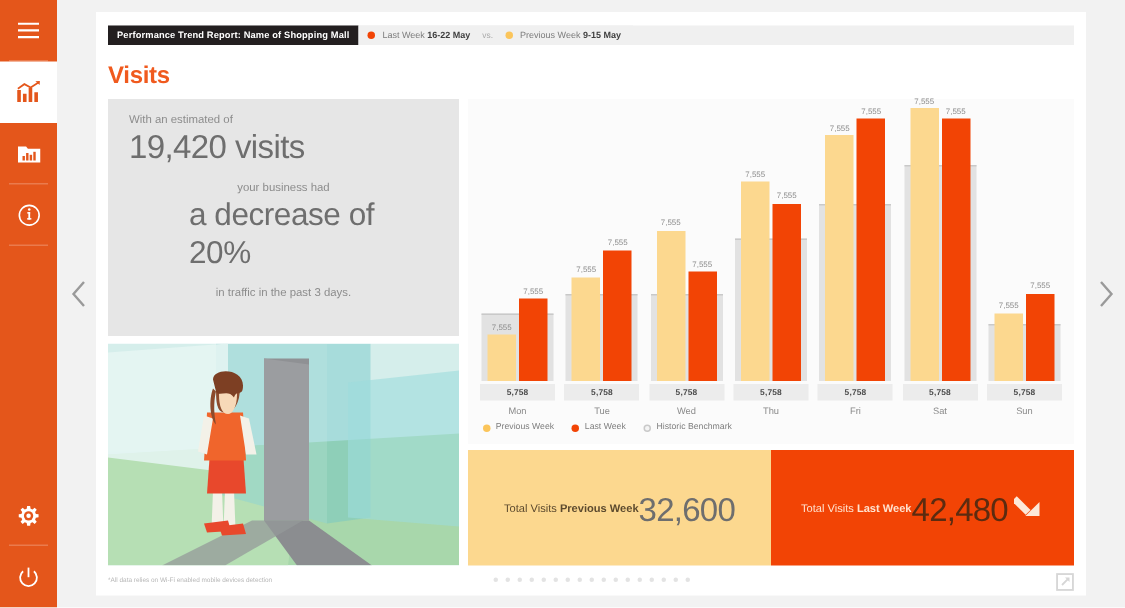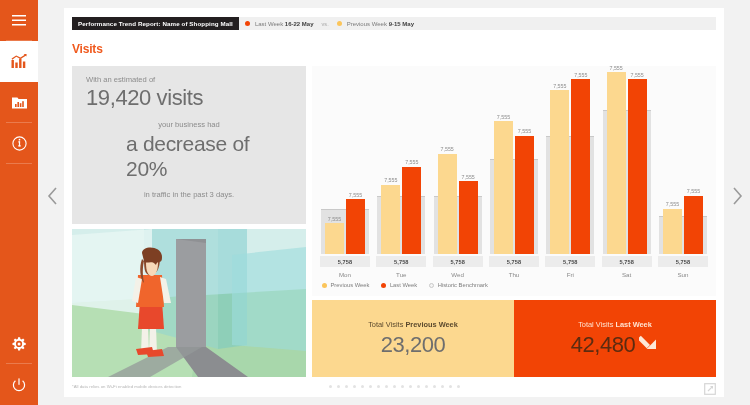--- a/index.html
+++ b/index.html
@@ -53,21 +53,21 @@
   .dot { width: 5px; height: 5px; border-radius: 50%; flex: 0 0 5px; }
   .dot.lw { background: #f24405; }
   .dot.pw { background: #fbc55b; }
   .lg-txt { font-size: 6px; color: #7b7b7b; }
   .lg-txt b { color: #3f3f3f; }
   .vs { font-size: 5.6px; color: #a9a9a9; margin: 0 3px; }
 
   
   .page-title {
     position: absolute; left: 8px; top: 34px;
-    font-size: 12px; font-weight: bold; color: #f05a1e; letter-spacing: -.2px;
+    font-size: 16px; font-weight: bold; color: #f05a1e; letter-spacing: -.2px;
   }
 
   
   .summary {
     position: absolute; left: 8px; top: 58px;
     width: 234px; height: 158px; background: #e6e6e6;
     padding: 8px 14px 0 14px;
   }
   .s-small { font-size: 7.6px; color: #8c8c8c; line-height: 1.5; }
   .s-big { font-size: 22px; color: #6e6e6e; line-height: 1.18; font-weight: normal; letter-spacing: -.4px; }
@@ -117,21 +117,21 @@
     position: absolute; left: 10px; top: 216px; display: flex; align-items: center; gap: 12px;
   }
   .lgi { display: flex; align-items: center; gap: 3.5px; font-size: 5.8px; color: #7e7e7e; }
   .lgdot { width: 5px; height: 5px; border-radius: 50%; }
   .lgdot.pw { background: #fbc55b; }
   .lgdot.lw { background: #f24405; }
   .lgdot.hb { background: #f4f4f4; border: 1px solid #c9c9c9; }
 
   
   .totals { position: absolute; left: 248px; top: 292px; width: 404px; height: 77px; display: flex; }
-  .tot { flex: 1 1 50%; display: flex; flex-direction: column; align-items: center; justify-content: center; }
+  .tot { flex: 1 1 50%; display: flex; flex-direction: row; align-items: center; justify-content: center; }
   .tot.prev { background: #fcd88f; }
   .tot.last { background: #f24405; }
   .tot-cap { font-size: 7.4px; color: #5c4a2e; }
   .tot.last .tot-cap { color: #ffe2cf; }
   .tot-cap b { font-weight: bold; }
   .tot-val { font-size: 22px; color: #6e6e6e; letter-spacing: -.5px; margin-top: 3px; display: flex; align-items: center; gap: 4px; }
   .tot.last .tot-val { color: #5c2b10; }
   .arrow-dn { display: inline-block; }
 
   
@@ -447,21 +447,21 @@
             <div class="lgi">
               <span class="lgdot hb"></span>
               <span>Historic Benchmark</span>
             </div>
           </div>
       </div>
 
       <div class="totals">
         <div class="tot prev">
           <div class="tot-cap"><span>Total Visits </span><b>Previous Week</b></div>
-          <div class="tot-val">23,200</div>
+          <div class="tot-val">32,600</div>
         </div>
         <div class="tot last">
           <div class="tot-cap"><span>Total Visits </span><b>Last Week</b></div>
           <div class="tot-val">
             <span>42,480</span>
             <span class="arrow-dn">
               <svg width="20" height="20" viewBox="0 0 20 20">
                   <g fill="#fde8d8">
                 <rect x="2.5" y="3.5" width="4.6" height="13" transform="rotate(-45 4.8 10)"></rect>
                 <polygon points="17,17 17,7.6 7.6,17"></polygon>

